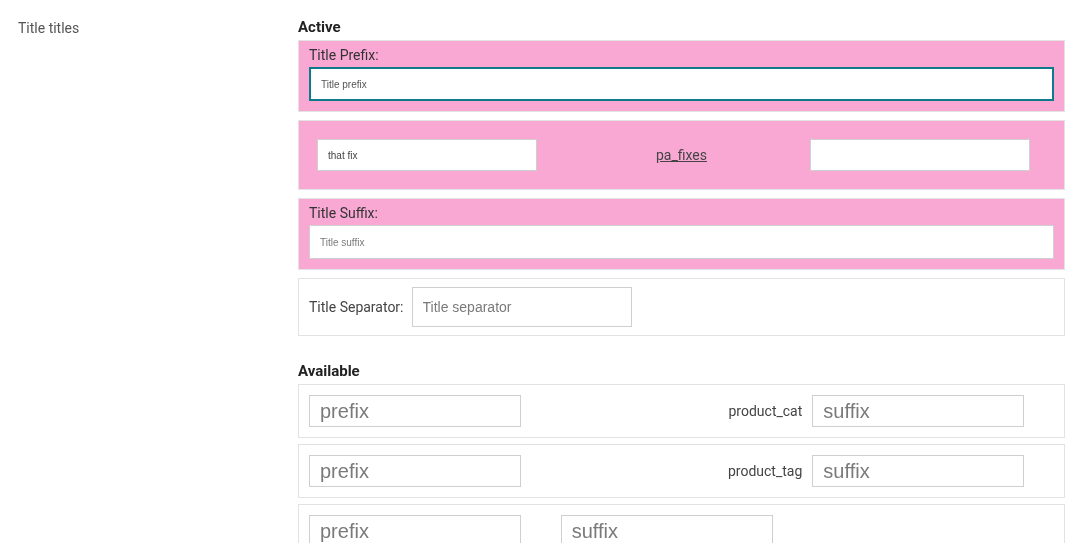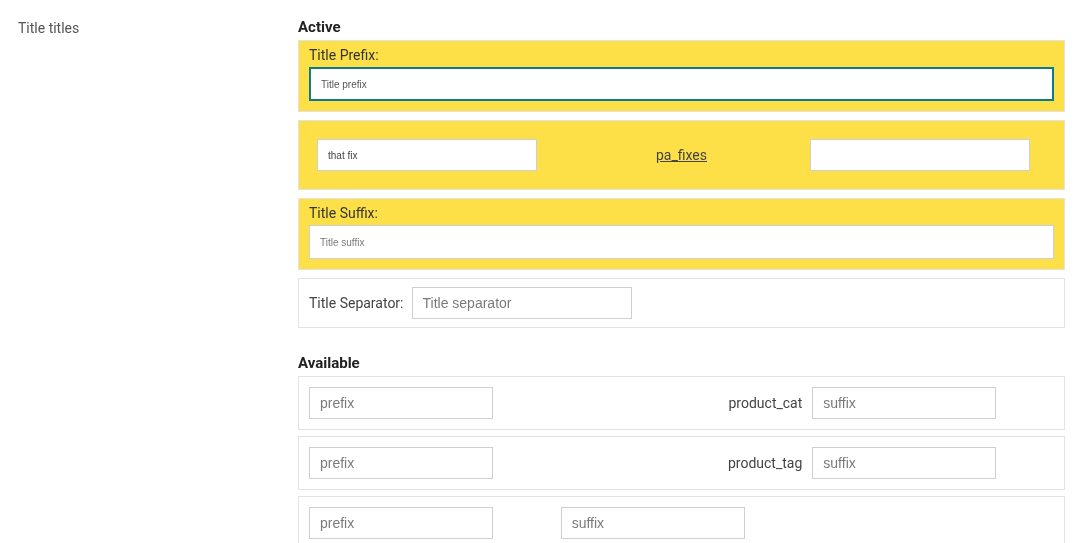--- a/index.html
+++ b/index.html
@@ -27,21 +27,21 @@
   .main {
     flex: 1;
   }
   .section-heading {
     font-weight: 700;
     color: #222;
     font-size: 15px;
     margin: 0 0 4px 0;
   }
   .panel {
-    background: #fde047;
+    background: #f9a8d4;
     border: 1px solid #e2e2e2;
     padding: 6px 10px 10px 10px;
     margin-bottom: 8px;
   }
   .panel-label {
     color: #333;
     font-size: 14px;
     margin-bottom: 4px;
   }
   .field {
@@ -82,44 +82,44 @@
     display: flex;
     align-items: center;
     gap: 8px;
     background: #fff;
     border: 1px solid #e2e2e2;
     padding: 8px 10px;
     margin-bottom: 8px;
   }
   .sep-input {
     width: 220px;
-    height: 32px;
+    height: 40px;
     border: 1px solid #cfcfcf;
     font-size: 14px;
     padding: 8px 10px;
   }
   .sep-input::placeholder { color: #7a7a7a; }
   .avail-heading {
     margin-top: 26px;
   }
   .avail-row {
     background: #fff;
     border: 1px solid #e2e2e2;
     padding: 10px;
     margin-bottom: 6px;
     display: grid;
     grid-template-columns: 1fr 1fr 1fr;
     align-items: center;
     column-gap: 10px;
   }
   .avail-row input {
-    width: 184px;
+    width: 212px;
     height: 32px;
     border: 1px solid #cfcfcf;
-    font-size: 14px;
+    font-size: 20px;
     padding: 15px 10px;
   }
   .avail-row input::placeholder { color: #7a7a7a; }
   .avail-row .center-text {
     text-align: right;
     color: #444;
     font-size: 14px;
   }
 </style>
 </head>

